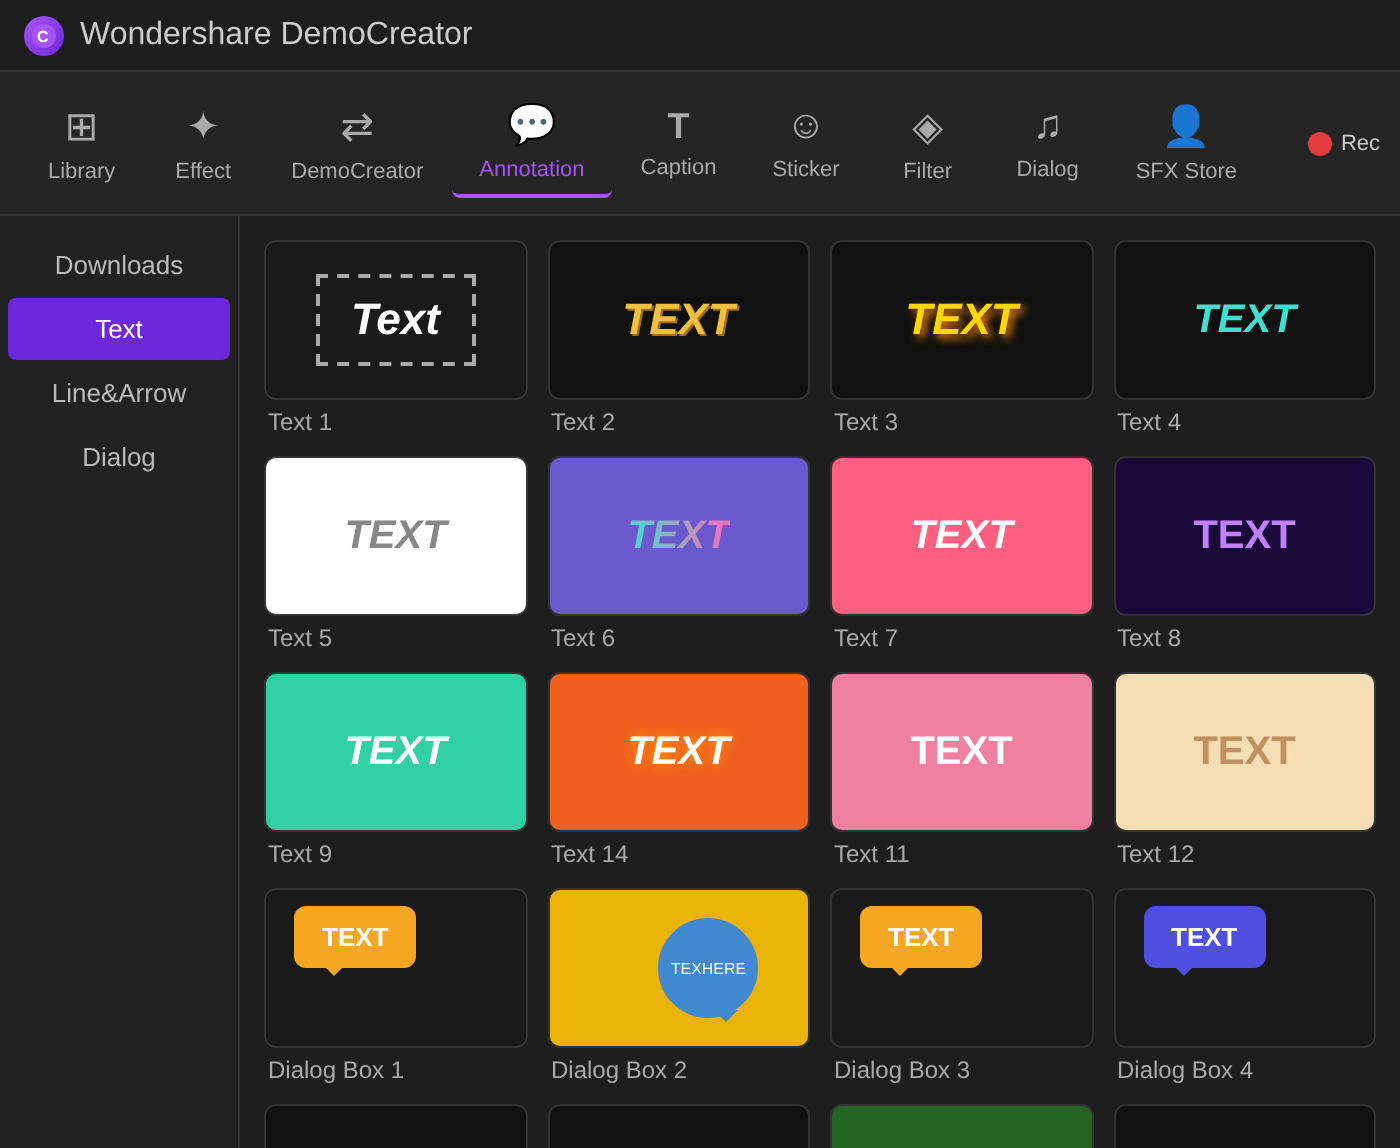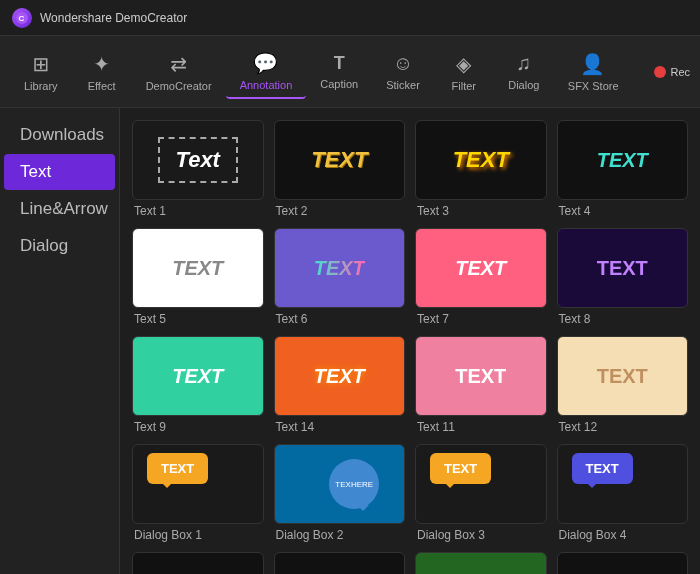--- a/index.html
+++ b/index.html
@@ -23,21 +23,21 @@
     }
     .app-logo {
       width: 20px; height: 20px;
       background: linear-gradient(135deg, #a855f7, #6d28d9);
       border-radius: 50%;
       margin-right: 8px;
       display: flex; align-items: center; justify-content: center;
       font-size: 10px; color: white; font-weight: bold;
     }
     .app-name {
-      font-size: 12px; color: #ccc; margin-right: 20px;
+      font-size: 16px; color: #ccc; margin-right: 20px;
     }
     .menubar {
       display: flex; gap: 16px;
     }
     .menubar span {
       font-size: 12px; color: #ccc; cursor: pointer;
     }
 
     
     .toolbar {
@@ -86,25 +86,26 @@
 
     
     .sidebar {
       width: 120px;
       background: #222;
       border-right: 1px solid #333;
       padding-top: 8px;
     }
     .sidebar-item {
       padding: 8px 16px;
-      font-size: 17px;
+      font-size: 13px;
       color: #bbb;
       cursor: pointer;
       border-radius: 4px;
       margin: 1px 4px;
+      text-align: center;
     }
     .sidebar-item.active {
       background: #6d28d9;
       color: white;
     }
 
     
     .content {
       flex: 1;
       background: #1e1e1e;
@@ -216,21 +217,21 @@
       font-size: 13px; font-weight: bold; color: white;
     }
     .speech-bubble-1::after {
       content: '';
       position: absolute;
       bottom: -10px; left: 14px;
       border: 6px solid transparent;
       border-top-color: #f5a623;
     }
 
-    .thumb-db2 { background: #0369a1; padding-left: 30px; }
+    .thumb-db2 { background: #eab308; padding-left: 30px; }
     .speech-bubble-2 {
       background: #4088d0;
       width: 50px; height: 50px;
       border-radius: 50%;
       display: flex; align-items: center; justify-content: center;
       font-size: 8px; color: white; text-align: center;
       position: relative;
     }
     .speech-bubble-2::after {
       content: '';

